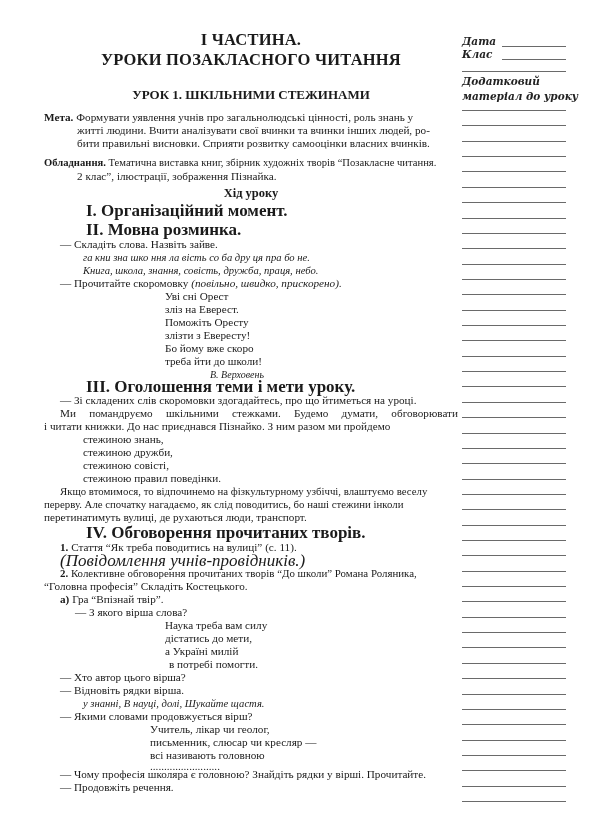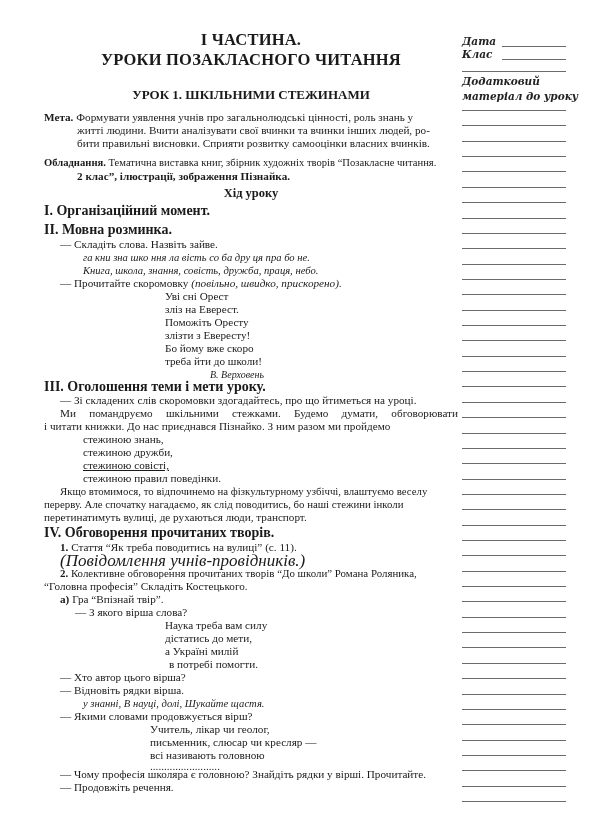--- a/index.html
+++ b/index.html
@@ -3,21 +3,21 @@
   <meta charset="utf-8">
   <style>
     html, body { margin: 0; padding: 0; background: #ffffff; }
     body { width: 602px; height: 822px; position: relative; overflow: hidden;
            font-family: "Liberation Serif", "DejaVu Serif", serif; color: #1a1a1a; }
     .t1 { position: absolute; left: 44px; width: 414px; text-align: center; font-weight: bold; font-size: 16.5px; letter-spacing: 0.2px; }
     .t2 { position: absolute; left: 44px; width: 414px; text-align: center; font-weight: bold; font-size: 13px; }
     .line { position: absolute; font-size: 11.2px; line-height: 13px; white-space: nowrap; }
     .b { font-weight: bold; }
     .i { font-style: italic; }
-    .h { font-weight: bold; font-size: 14px; }
+    .h { font-weight: bold; font-size: 17px; margin-left: 42px; }
     .center { text-align: center; width: 414px; }
     .just { text-align: justify; text-align-last: justify; width: 414px; }
     .side-label { position: absolute; font-family: "DejaVu Serif", serif; font-style: italic; font-weight: bold; font-size: 10.5px; color: #222; white-space: nowrap; }
     .rule { position: absolute; height: 0; border-top: 1px solid #6a6a6a; }
   </style>
 </head>
 <body>
 
 <div class="t1" style="top:30px;">І ЧАСТИНА.</div>
 <div class="t1" style="top:50px;">УРОКИ ПОЗАКЛАСНОГО ЧИТАННЯ</div>
@@ -85,21 +85,21 @@
   <span class="b">Мета.</span>
   <span>Формувати уявлення учнів про загальнолюдські цінності, роль знань у</span>
 </div>
 <div class="line" style="left:77px; top:124px;">житті людини. Вчити аналізувати свої вчинки та вчинки інших людей, ро-</div>
 <div class="line" style="left:77px; top:137px;">бити правильні висновки. Сприяти розвитку самооцінки власних вчинків.</div>
 
 <div class="line" style="left:44px; top:156px; font-size:10.6px;">
   <span class="b">Обладнання.</span>
   <span>Тематична виставка книг, збірник художніх творів “Позакласне читання.</span>
 </div>
-<div class="line" style="left:77px; top:170px;font-weight:bold;">2 клас”, ілюстрації, зображення Пізнайка.</div>
+<div class="line" style="left:77px; top:170px;">2 клас”, ілюстрації, зображення Пізнайка.</div>
 
 <div class="line b center" style="left:44px; top:187px; font-size:12.5px;">Хід уроку</div>
 
 <div class="line h" style="left:44px; top:204px;">І. Організаційний момент.</div>
 
 <div class="line h" style="left:44px; top:223px;">ІІ. Мовна розминка.</div>
 <div class="line" style="left:60px; top:238px;">— Складіть слова. Назвіть зайве.</div>
 <div class="line i" style="left:83px; top:251px; font-size:10.6px;">га кни зна шко ння ла вість со ба дру ця пра бо не.</div>
 <div class="line i" style="left:83px; top:264px; font-size:10.6px;">Книга, школа, знання, совість, дружба, праця, небо.</div>
 <div class="line" style="left:60px; top:277px;">
@@ -112,21 +112,21 @@
 <div class="line" style="left:165px; top:342px;">Бо йому вже скоро</div>
 <div class="line" style="left:165px; top:355px;">треба йти до школи!</div>
 <div class="line i" style="left:210px; top:368px; font-size:10px;">В. Верховень</div>
 
 <div class="line h" style="left:44px; top:380px;">ІІІ. Оголошення теми і мети уроку.</div>
 <div class="line" style="left:60px; top:394px;">— Зі складених слів скоромовки здогадайтесь, про що йтиметься на уроці.</div>
 <div class="line just" style="left:60px; top:407px; width:398px;">Ми помандруємо шкільними стежками. Будемо думати, обговорювати</div>
 <div class="line" style="left:44px; top:420px;">і читати книжки. До нас приєднався Пізнайко. З ним разом ми пройдемо</div>
 <div class="line" style="left:83px; top:433px;">стежиною знань,</div>
 <div class="line" style="left:83px; top:446px;">стежиною дружби,</div>
-<div class="line" style="left:83px; top:459px;text-decoration:underline;">стежиною совісті,</div>
+<div class="line" style="left:83px; top:459px;">стежиною совісті,</div>
 <div class="line" style="left:83px; top:472px;">стежиною правил поведінки.</div>
 <div class="line" style="left:60px; top:485px; font-size:10.8px;">Якщо втомимося, то відпочинемо на фізкультурному узбіччі, влаштуємо веселу</div>
 <div class="line" style="left:44px; top:498px; font-size:10.8px;">перерву. Але спочатку нагадаємо, як слід поводитись, бо наші стежини інколи</div>
 <div class="line" style="left:44px; top:511px;">перетинатимуть вулиці, де рухаються люди, транспорт.</div>
 
 <div class="line h" style="left:44px; top:526px;">ІV. Обговорення прочитаних творів.</div>
 <div class="line" style="left:60px; top:541px;">
   <span class="b">1.</span><span> Стаття “Як треба поводитись на вулиці” (с. 11).</span>
 </div>
 <div class="line i" style="left:60px; top:554px; font-size:17px;">(Повідомлення учнів-провідників.)</div>

